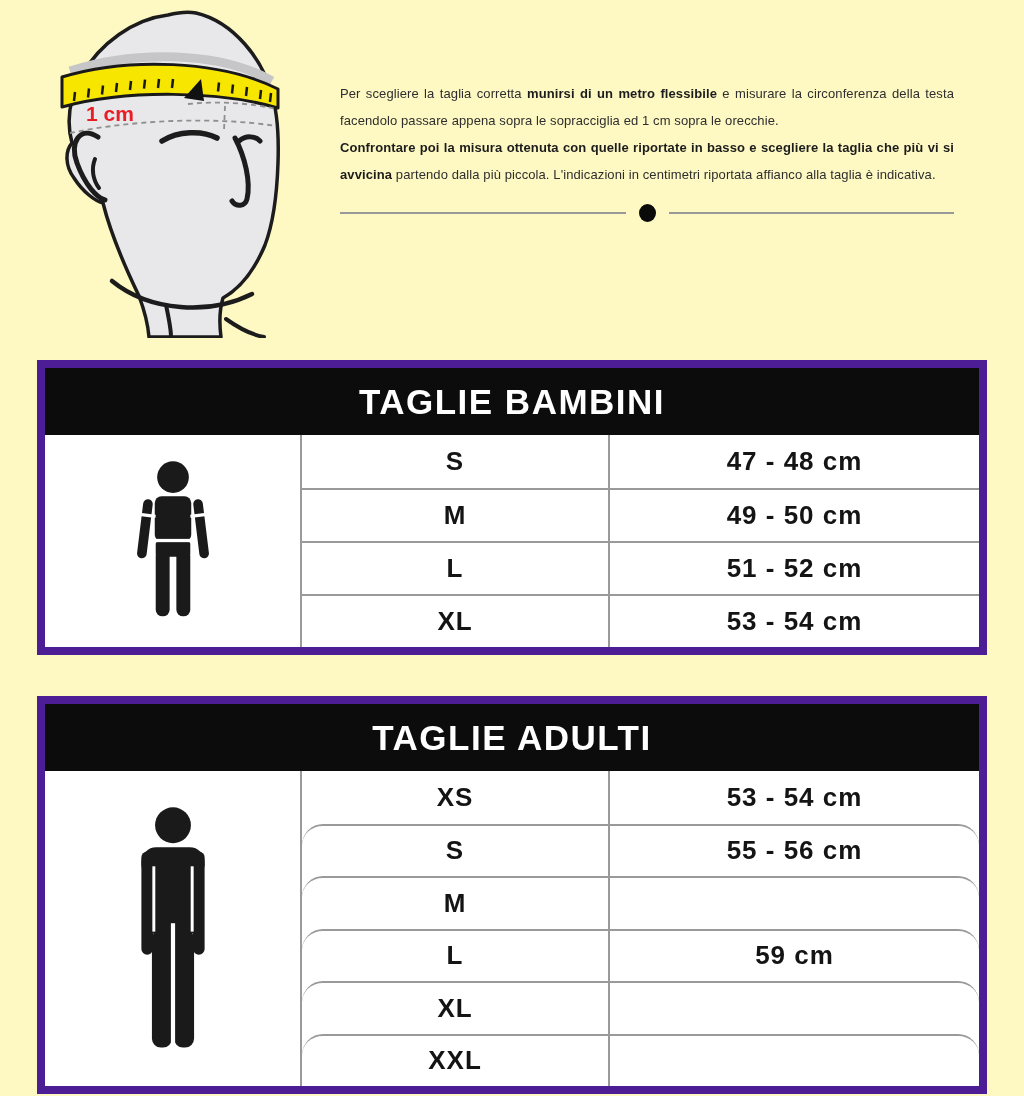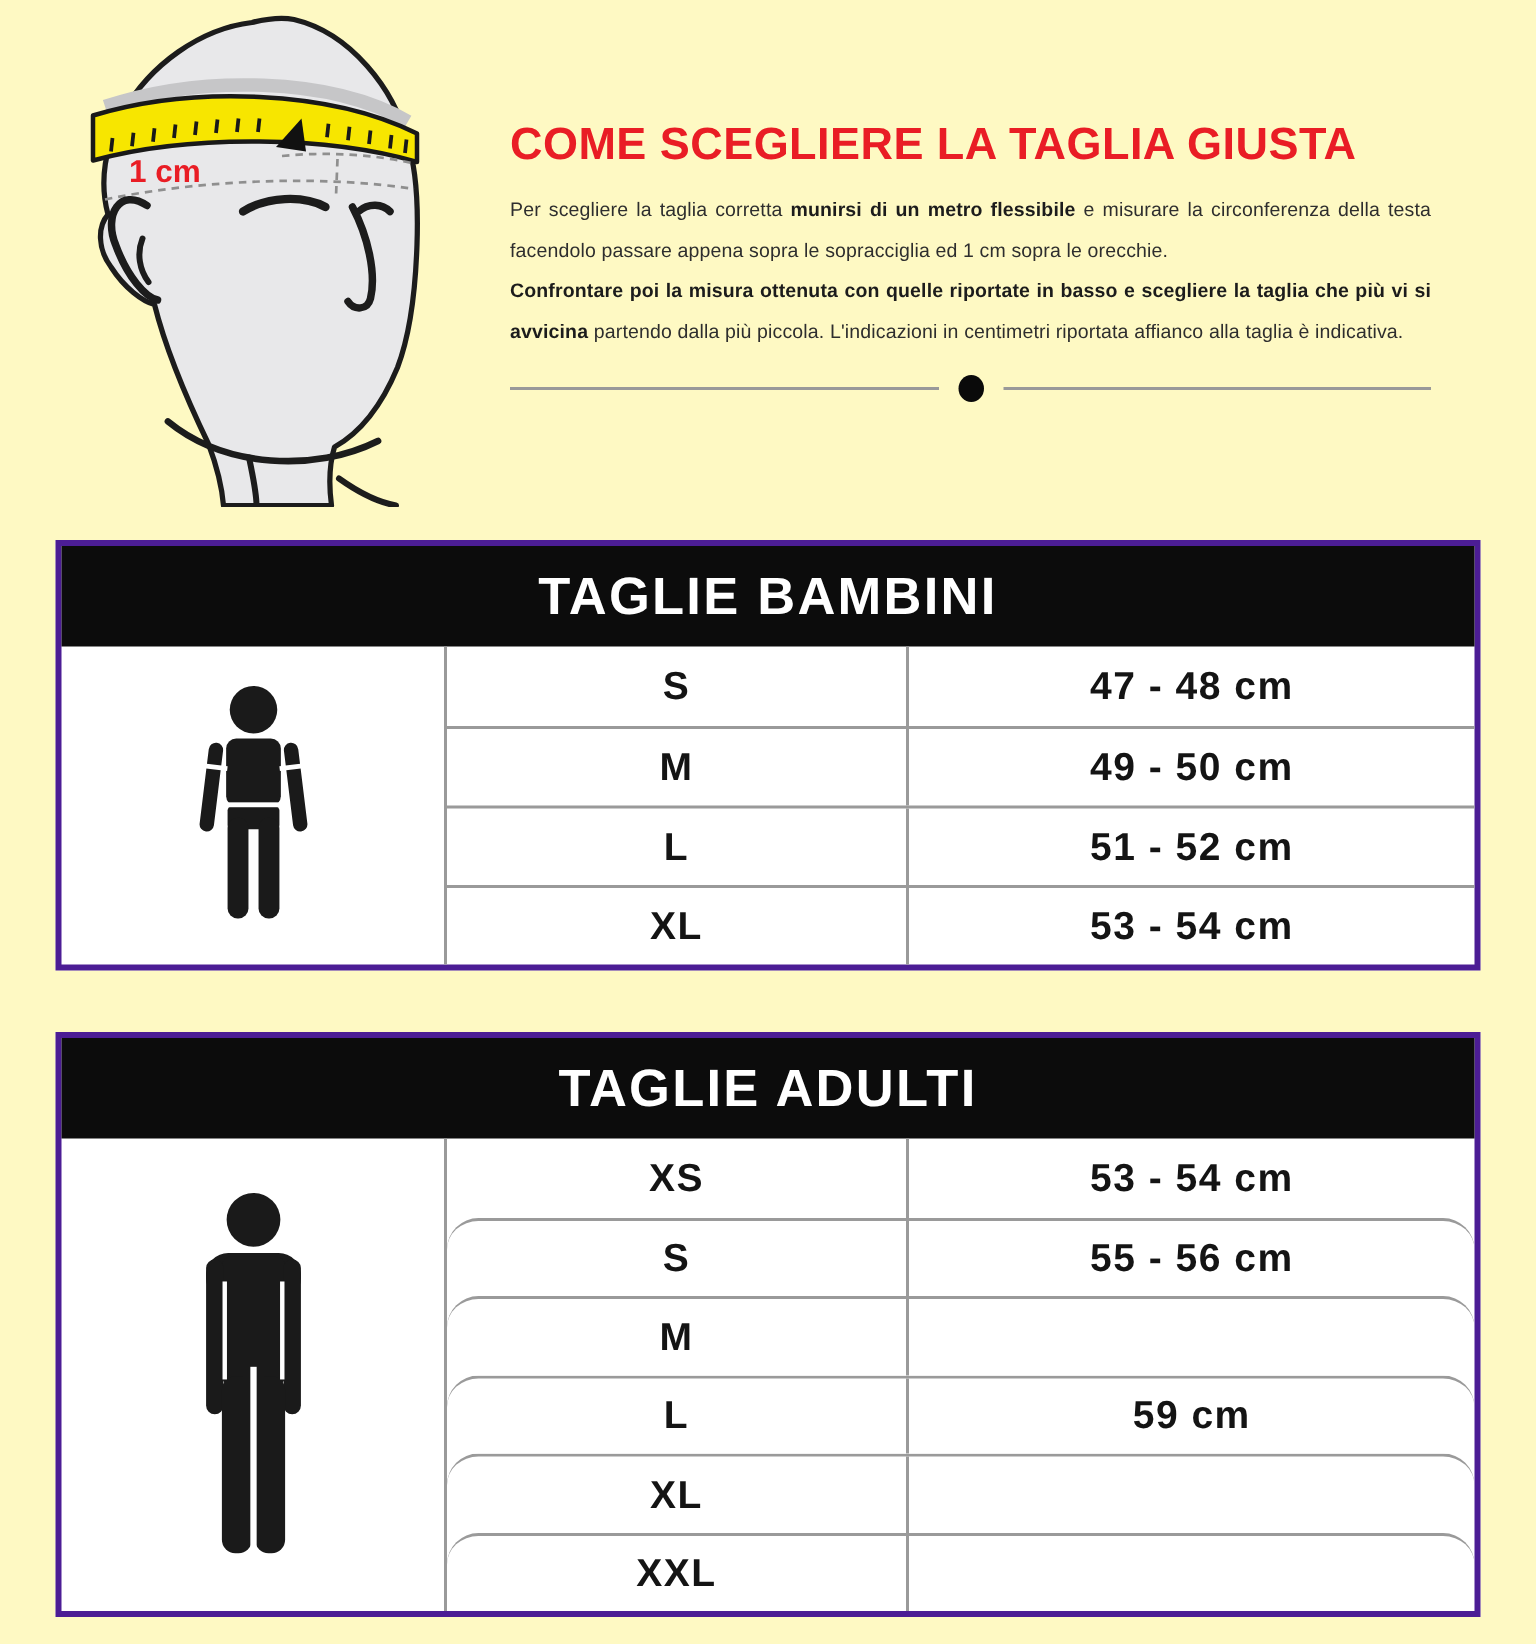--- a/index.html
+++ b/index.html
@@ -24,21 +24,21 @@
     font-size: 13px; line-height: 27px; color: #2e2e2e;
     text-align: justify; letter-spacing: 0.1px;
   }
   .seg-b { font-weight: 700; color: #1c1c1c; }
 
   .divider { display: flex; align-items: center; margin-top: 16px; height: 18px; }
   .divider-line { flex: 1; height: 2px; background: #999999; }
   .divider-dot { width: 17px; height: 18px; border-radius: 50%; background: #0a0a0a; margin: 0 13px; flex: none; }
 
   
-  .size-table { margin: 0 37px; border: 4px solid #4c1d95; background: #ffffff; }
+  .size-table { margin: 0 37px; border: 8px solid #4c1d95; background: #ffffff; }
   .size-table.bambini { margin-top: 22px; }
   .size-table.adulti  { margin-top: 41px; }
   .table-header {
     height: 67px; background: #0c0c0c; color: #ffffff;
     display: flex; align-items: center; justify-content: center;
     font-size: 35px; font-weight: 700; letter-spacing: 1.5px;
   }
   .table-body { display: flex; }
   .icon-cell {
     width: 257px; flex: none; border-right: 2px solid #9a9a9a;
@@ -107,21 +107,20 @@
         <path d="M197,133 C207,152 213,177 209,194 C207,202 198,202 194,196" stroke-width="5"></path>
         <path d="M74,276 C112,307 172,310 214,289" stroke-width="4.5"></path>
         <path d="M128,300 C131,314 133,324 133,332" stroke-width="4"></path>
         <path d="M188,314 C202,324 215,330 226,332" stroke-width="4"></path>
       </g>
 
       <text x="48" y="116" font-size="21" font-weight="bold" fill="#e91d25">1 cm</text>
     </svg>
 
     <div class="intro">
-      <div class="page-title">COME SCEGLIERE LA TAGLIA GIUSTA</div>
       <div class="body-text">
         <p><span>Per scegliere la taglia corretta </span><span class="seg-b">munirsi di un metro flessibile</span><span> e misurare la circonferenza della testa facendolo passare appena sopra le sopracciglia ed 1 cm sopra le orecchie.</span></p>
         <p><span class="seg-b">Confrontare poi la misura ottenuta con quelle riportate in basso e scegliere la taglia che più vi si avvicina</span><span> partendo dalla più piccola. L'indicazioni in centimetri riportata affianco alla taglia è indicativa.</span></p>
       </div>
       <div class="divider">
         <span class="divider-line"></span>
         <span class="divider-dot"></span>
         <span class="divider-line"></span>
       </div>
     </div>

